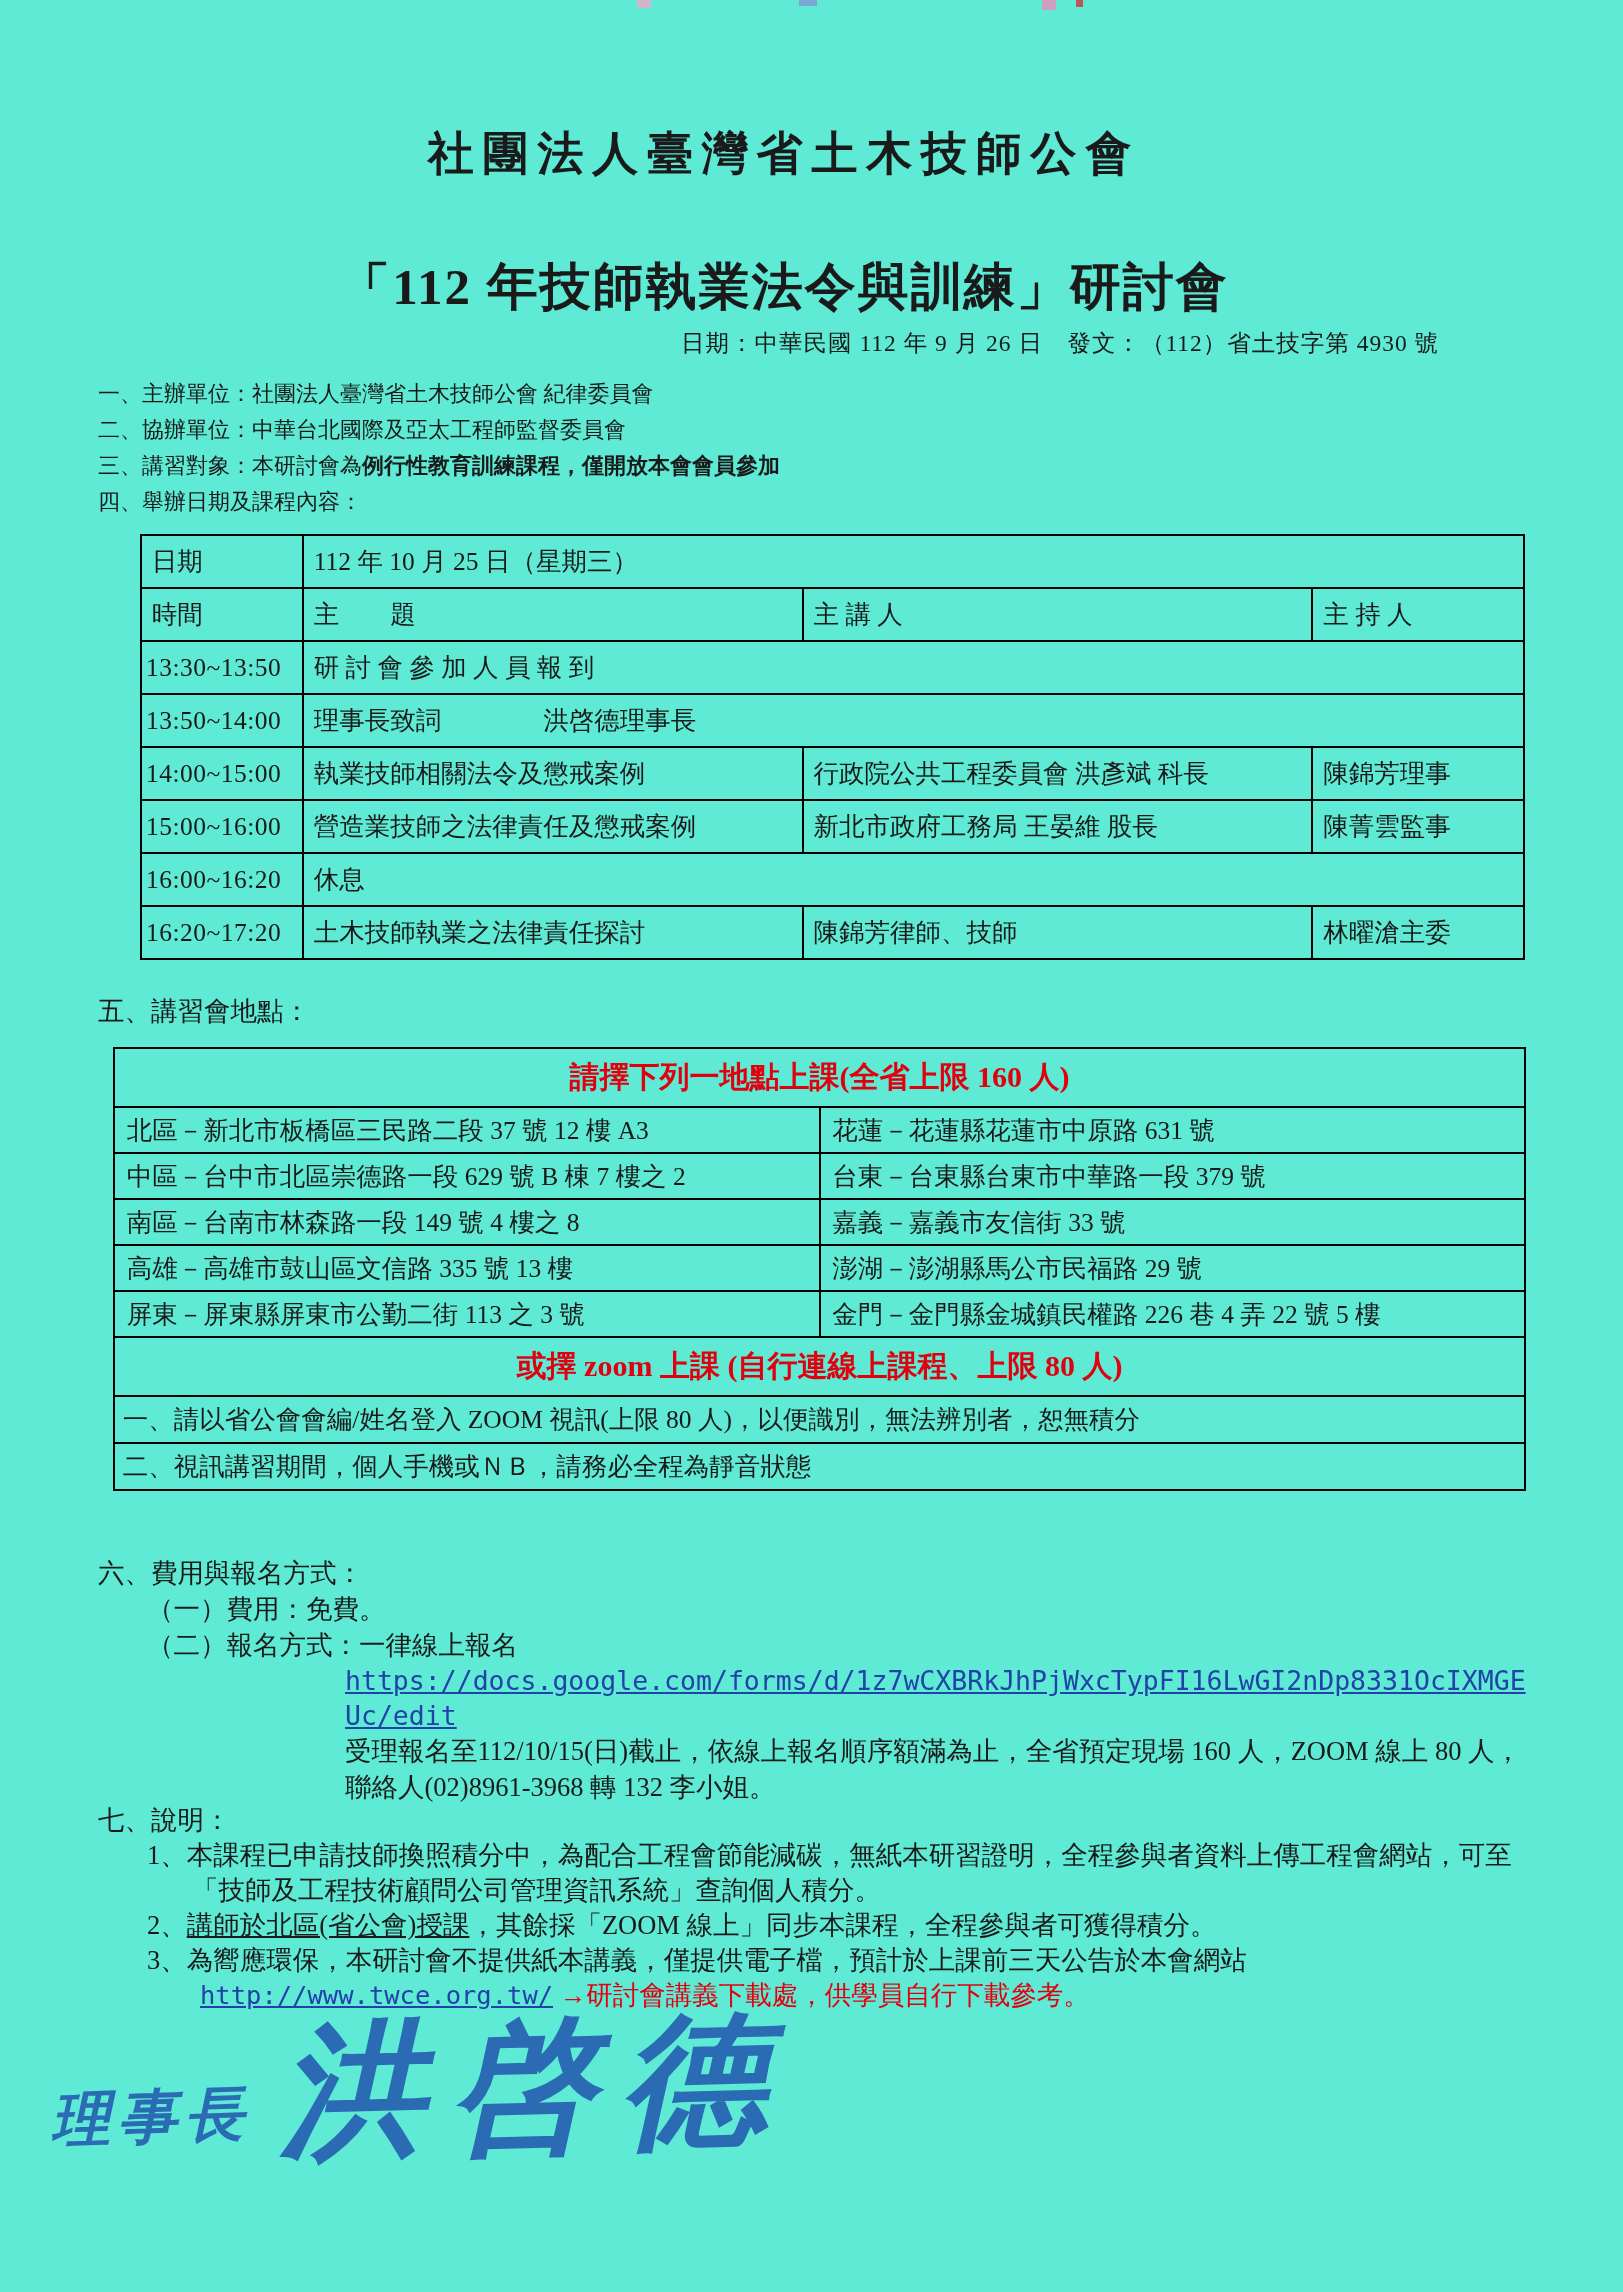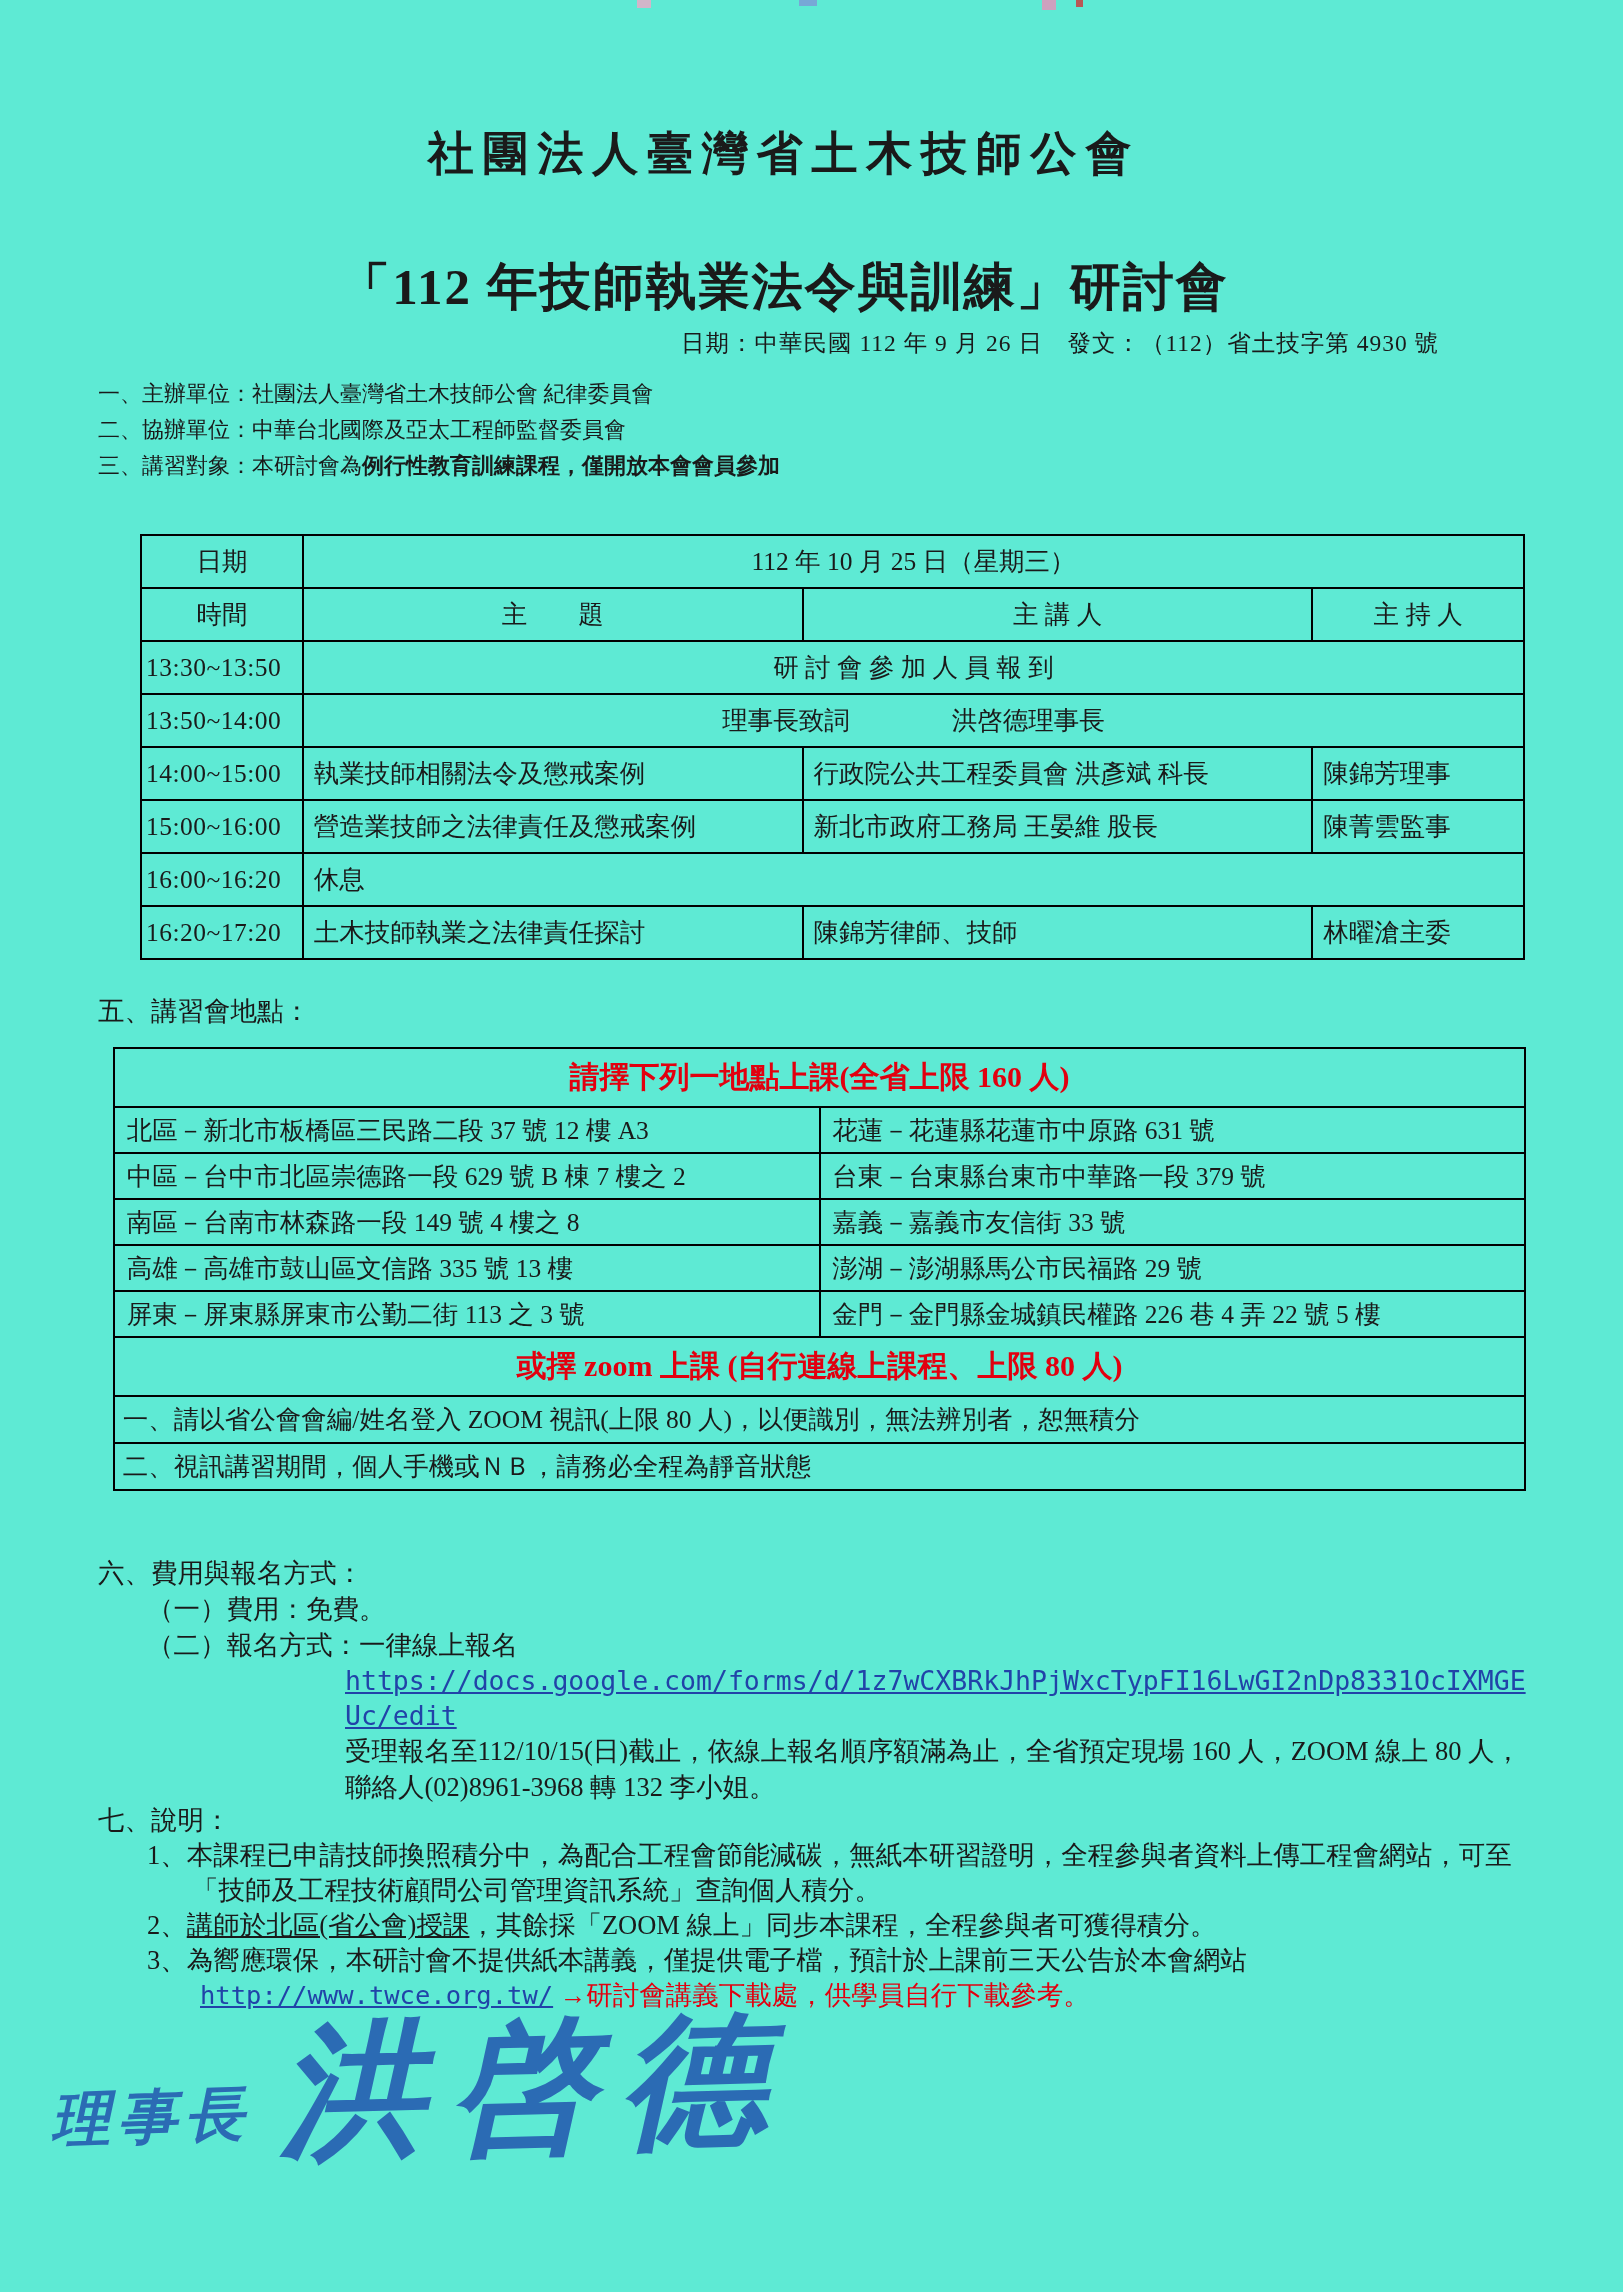--- a/index.html
+++ b/index.html
@@ -34,21 +34,21 @@
   }
   .intro .bold { font-weight: 700; }
 
   .table1-wrap { position: absolute; top: 534px; left: 140px; width: 1385px; }
   table { border-collapse: collapse; width: 100%; }
   .table1 { border: 2.9px solid #000; font-size: 25.5px; }
   .table1 td {
     border: 2px solid #000; border-top-width: 2.9px; border-bottom-width: 2.9px;
     height: 53px; padding: 2px 9.8px; vertical-align: middle;
   }
-  .table1 td.center { text-align: center; }
+  .table1 td.center { }
   .table1 td.time { padding: 2px 3.9px; letter-spacing: 0.5px; border-radius: 24px; }
 
   .sec5-label { position: absolute; top: 993px; left: 98px; font-size: 26.5px; }
 
   .table2-wrap { position: absolute; top: 1047px; left: 113px; width: 1413px; }
   .table2 { border: 2.9px solid #000; font-size: 25.5px; }
   .table2 td { border: 2px solid #000; vertical-align: middle; }
   .table2 td.redrow {
     color: var(--red); text-align: center; font-weight: 700;
     font-size: 30px; height: 59px; border-top-width: 2.9px; border-bottom-width: 2.9px;
@@ -94,20 +94,21 @@
   <div class="artifact" style="left:1076px;width:6.9px;height:6.9px;background:#cf3334;opacity:.8;"></div>
 
   <div class="title1">社團法人臺灣省土木技師公會</div>
   <div class="title2">「112 年技師執業法令與訓練」研討會</div>
   <div class="date-line">日期：中華民國 112 年 9 月 26 日　發文：（112）省土技字第 4930 號</div>
 
   <div class="intro">
     <div>一、主辦單位：社團法人臺灣省土木技師公會 紀律委員會</div>
     <div>二、協辦單位：中華台北國際及亞太工程師監督委員會</div>
     <div><span>三、講習對象：本研討會為</span><span class="bold">例行性教育訓練課程，僅開放本會會員參加</span></div>
+    <div>四、舉辦日期及課程內容：</div>
   </div>
 
   <div class="table1-wrap">
     <table class="table1">
       <colgroup>
           <col style="width:162px">
           <col style="width:501px">
           <col style="width:511px">
           <col style="width:212px">
         </colgroup>

